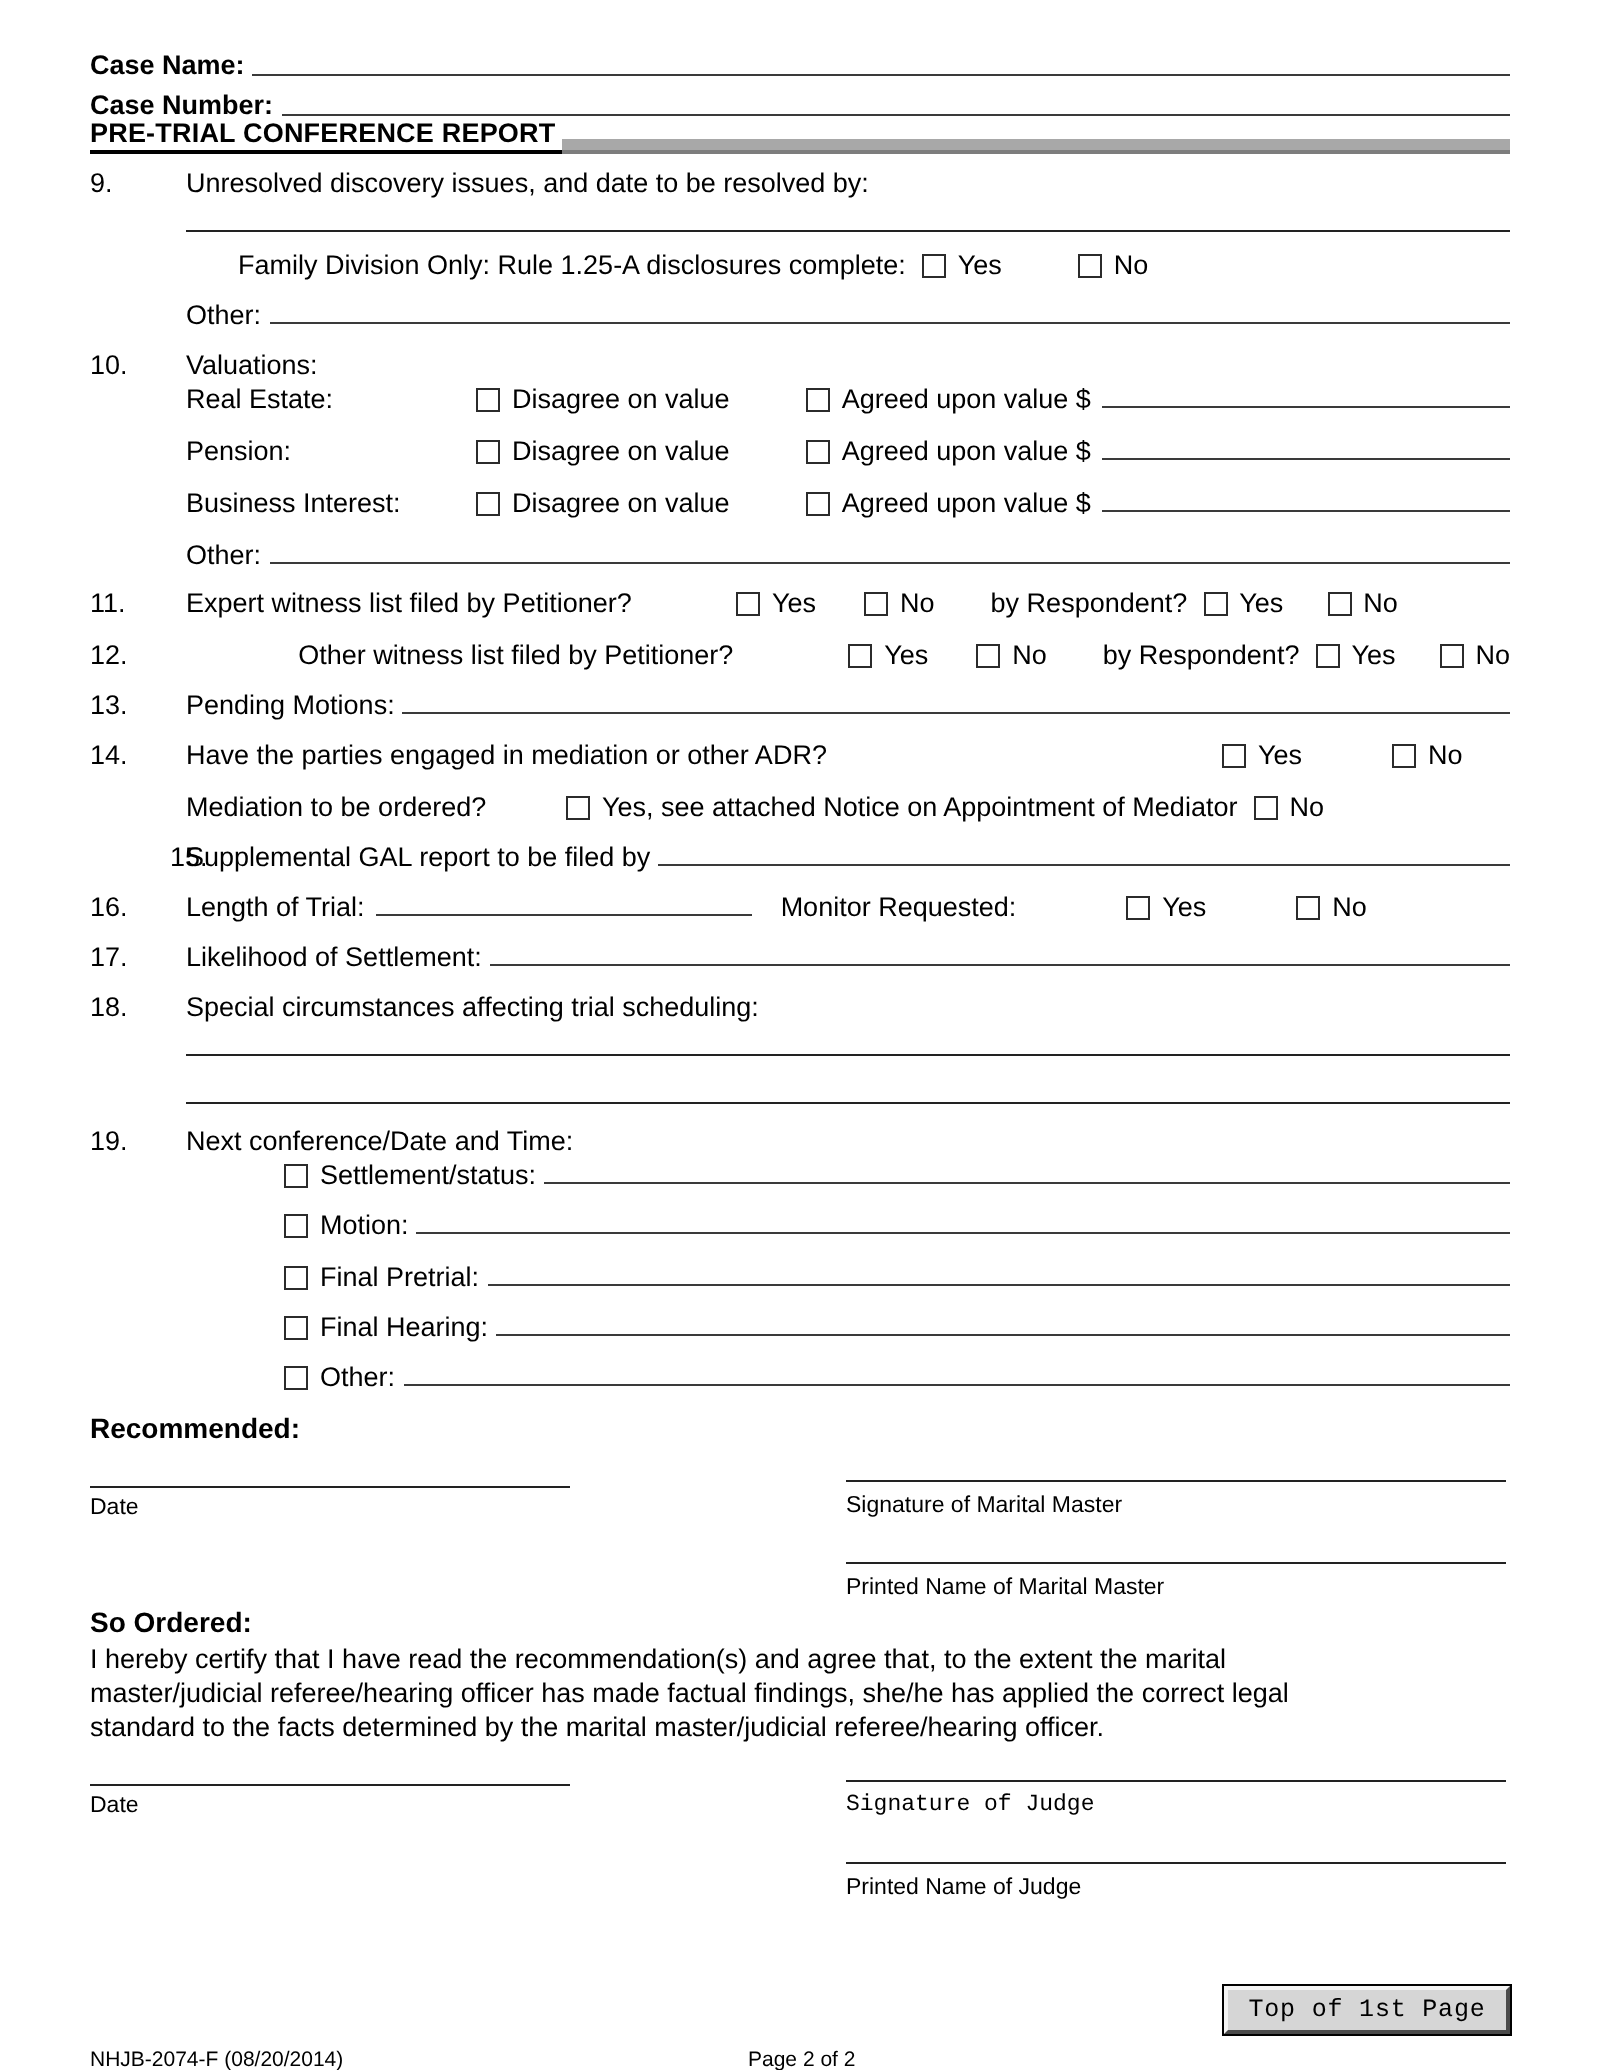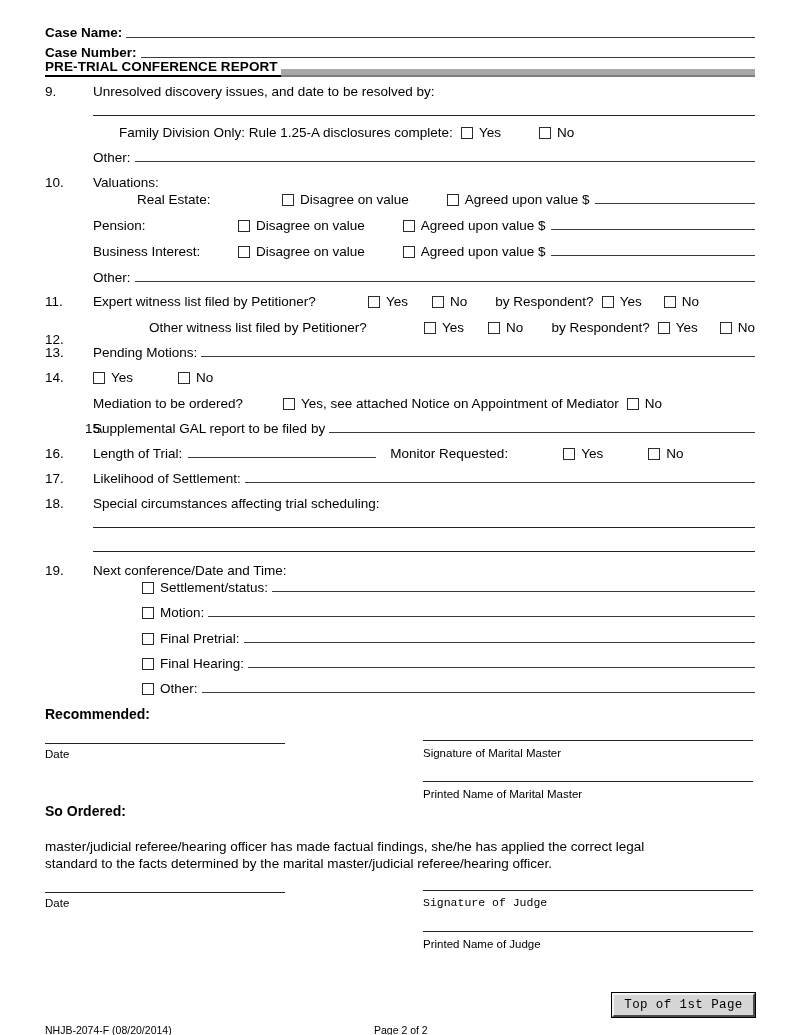--- a/index.html
+++ b/index.html
@@ -209,21 +209,21 @@
     <span class="txt">Other:</span>
     <span class="rule" style="margin-left:4px;"></span>
   </div>
 
   <div class="num" style="top:175px;">10.</div>
   <div class="item" style="left:93px; top:175px;">
     <span class="txt">Valuations:</span>
   </div>
 
   <div class="item" style="left:93px; top:192px; width:662px;">
-    <span class="txt" style="width:145px; display:inline-block;margin-left:44px;">Real Estate:</span>
+    <span class="txt" style="width:145px; display:inline-block;">Real Estate:</span>
     <span class="cbwrap">
       <span class="cb"></span>
       <span>Disagree on value</span>
     </span>
     <span class="cbwrap" style="margin-left:38px;">
       <span class="cb"></span>
       <span>Agreed upon value $</span>
     </span>
     <span class="rule" style="margin-left:6px;"></span>
   </div>
@@ -274,21 +274,21 @@
     <span class="cbwrap" style="margin-left:8px;">
       <span class="cb"></span>
       <span>Yes</span>
     </span>
     <span class="cbwrap" style="margin-left:22px;">
       <span class="cb"></span>
       <span>No</span>
     </span>
   </div>
 
-  <div class="num" style="top:332px;">12.</div>
+  <div class="num" style="top:320px;">12.</div>
   <div class="item" style="left:93px; top:320px; width:662px;justify-content:flex-end;">
     <span class="txt" style="width:275px; display:inline-block;">Other witness list filed by Petitioner?</span>
     <span class="cbwrap">
       <span class="cb"></span>
       <span>Yes</span>
     </span>
     <span class="cbwrap" style="margin-left:24px;">
       <span class="cb"></span>
       <span>No</span>
     </span>
@@ -304,20 +304,21 @@
   </div>
 
   <div class="num" style="top:345px;">13.</div>
   <div class="item" style="left:93px; top:345px; width:662px;">
     <span class="txt">Pending Motions:</span>
     <span class="rule" style="margin-left:4px;"></span>
   </div>
 
   <div class="num" style="top:370px;">14.</div>
   <div class="item" style="left:93px; top:370px; width:662px;">
+    <span class="txt" style="width:518px; display:inline-block;">Have the parties engaged in mediation or other ADR?</span>
     <span class="cbwrap">
       <span class="cb"></span>
       <span>Yes</span>
     </span>
     <span class="cbwrap" style="margin-left:45px;">
       <span class="cb"></span>
       <span>No</span>
     </span>
   </div>
 
@@ -418,20 +419,21 @@
   <div class="sig-label" style="left:45px; top:747px;">Date</div>
 
   <div class="sig-line" style="left:423px; top:740px; width:330px;"></div>
   <div class="sig-label" style="left:423px; top:746px;">Signature of Marital Master</div>
 
   <div class="sig-line" style="left:423px; top:781px; width:330px;"></div>
   <div class="sig-label" style="left:423px; top:787px;">Printed Name of Marital Master</div>
 
   <div class="item bold" style="left:45px; top:803px; font-size:14px;">So Ordered:</div>
 
+  <div class="para" style="left:45px; top:821px; width:710px;">I hereby certify that I have read the recommendation(s) and agree that, to the extent the marital</div>
   <div class="para" style="left:45px; top:855px; width:710px;">standard to the facts determined by the marital master/judicial referee/hearing officer.</div>
   <div class="para" style="left:45px; top:838px; width:710px;">master/judicial referee/hearing officer has made factual findings, she/he has applied the correct legal</div>
 
   <div class="sig-line" style="left:45px; top:892px; width:240px;"></div>
   <div class="sig-label" style="left:45px; top:896px;">Date</div>
 
   <div class="sig-line" style="left:423px; top:890px; width:330px;"></div>
   <div class="sig-label" style="left:423px; top:896px;font-family:Liberation Mono, monospace;">Signature of Judge</div>
 
   <div class="sig-line" style="left:423px; top:931px; width:330px;"></div>

